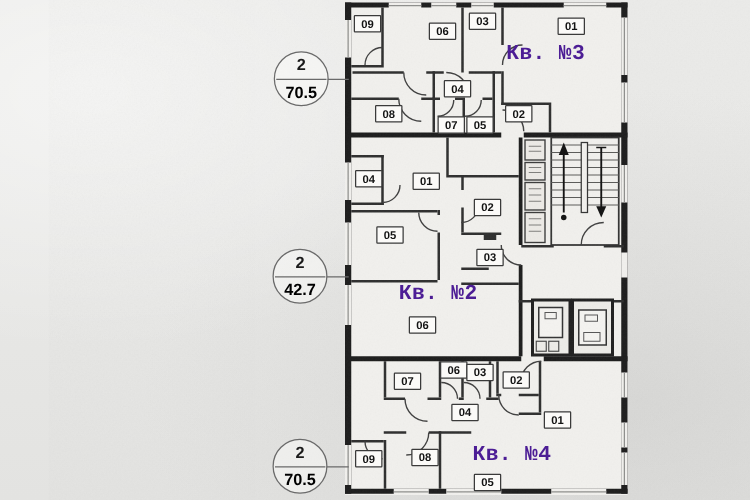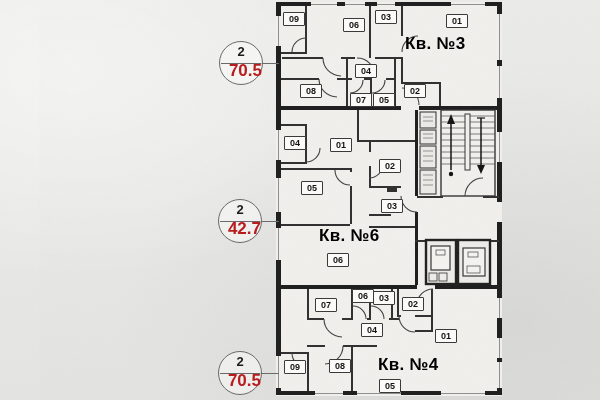--- a/index.html
+++ b/index.html
@@ -20,33 +20,34 @@
     padding:1px 3px 0 3px;
     height:11px;
     background:#fbfaf8;
     border:1px solid #3a3a3a;
     border-radius:1px;
     font-size:9px;line-height:10px;font-weight:700;
     color:#141414;text-align:center;
   }
   .apt-title{
     position:absolute;
-    font-size:17px;font-weight:700;color:#000000;letter-spacing:.3px;
+    font-size:17px;font-weight:700;color:#4c1d95;letter-spacing:.3px;
     white-space:nowrap;
+    font-family:Liberation Mono, monospace;
   }
   .callout{
     position:absolute;width:44px;height:44px;
     border:1px solid #6a6a6a;border-radius:50%;
     background:rgba(250,250,247,.55);
     box-sizing:border-box;
   }
   .callout .c-top{position:absolute;top:2px;left:0;right:0;text-align:center;
     font-size:13px;font-weight:600;color:#1b1b1b;}
-  .callout .c-bottom{position:absolute;bottom:3px;left:0;right:0;text-align:right;
-    font-size:17px;font-weight:600;color:#b91c1c;}
+  .callout .c-bottom{position:absolute;bottom:3px;left:0;right:0;text-align:center;
+    font-size:13px;font-weight:600;color:#000000;}
   .callout .divider{position:absolute;top:50%;left:1px;right:1px;border-top:1px solid #6a6a6a;}
   .leader{position:absolute;height:1px;background:#6a6a6a;}
 </style>
 </head>
 <body>
 
 <div class="stage">
 
   <svg width="600" height="400" viewBox="0 0 600 400">
 
@@ -235,21 +236,21 @@
   <div class="room-label" style="left:334px;top:93px;">05</div>
   <div class="room-label" style="left:365px;top:84px;">02</div>
   <div class="apt-title" style="left:366px;top:34px;">Кв. №3</div>
 
   <div class="room-label" style="left:245px;top:136px;">04</div>
   <div class="room-label" style="left:291px;top:138px;">01</div>
   <div class="room-label" style="left:340px;top:159px;">02</div>
   <div class="room-label" style="left:262px;top:181px;">05</div>
   <div class="room-label" style="left:342px;top:199px;">03</div>
   <div class="room-label" style="left:288px;top:253px;">06</div>
-  <div class="apt-title" style="left:280px;top:226px;">Кв. №6</div>
+  <div class="apt-title" style="left:280px;top:226px;">Кв. №2</div>
 
   <div class="room-label" style="left:276px;top:298px;">07</div>
   <div class="room-label" style="left:313px;top:289px;">06</div>
   <div class="room-label" style="left:334px;top:291px;">03</div>
   <div class="room-label" style="left:363px;top:297px;">02</div>
   <div class="room-label" style="left:322px;top:323px;">04</div>
   <div class="room-label" style="left:396px;top:329px;">01</div>
   <div class="room-label" style="left:245px;top:360px;">09</div>
   <div class="room-label" style="left:290px;top:359px;">08</div>
   <div class="room-label" style="left:340px;top:379px;">05</div>

